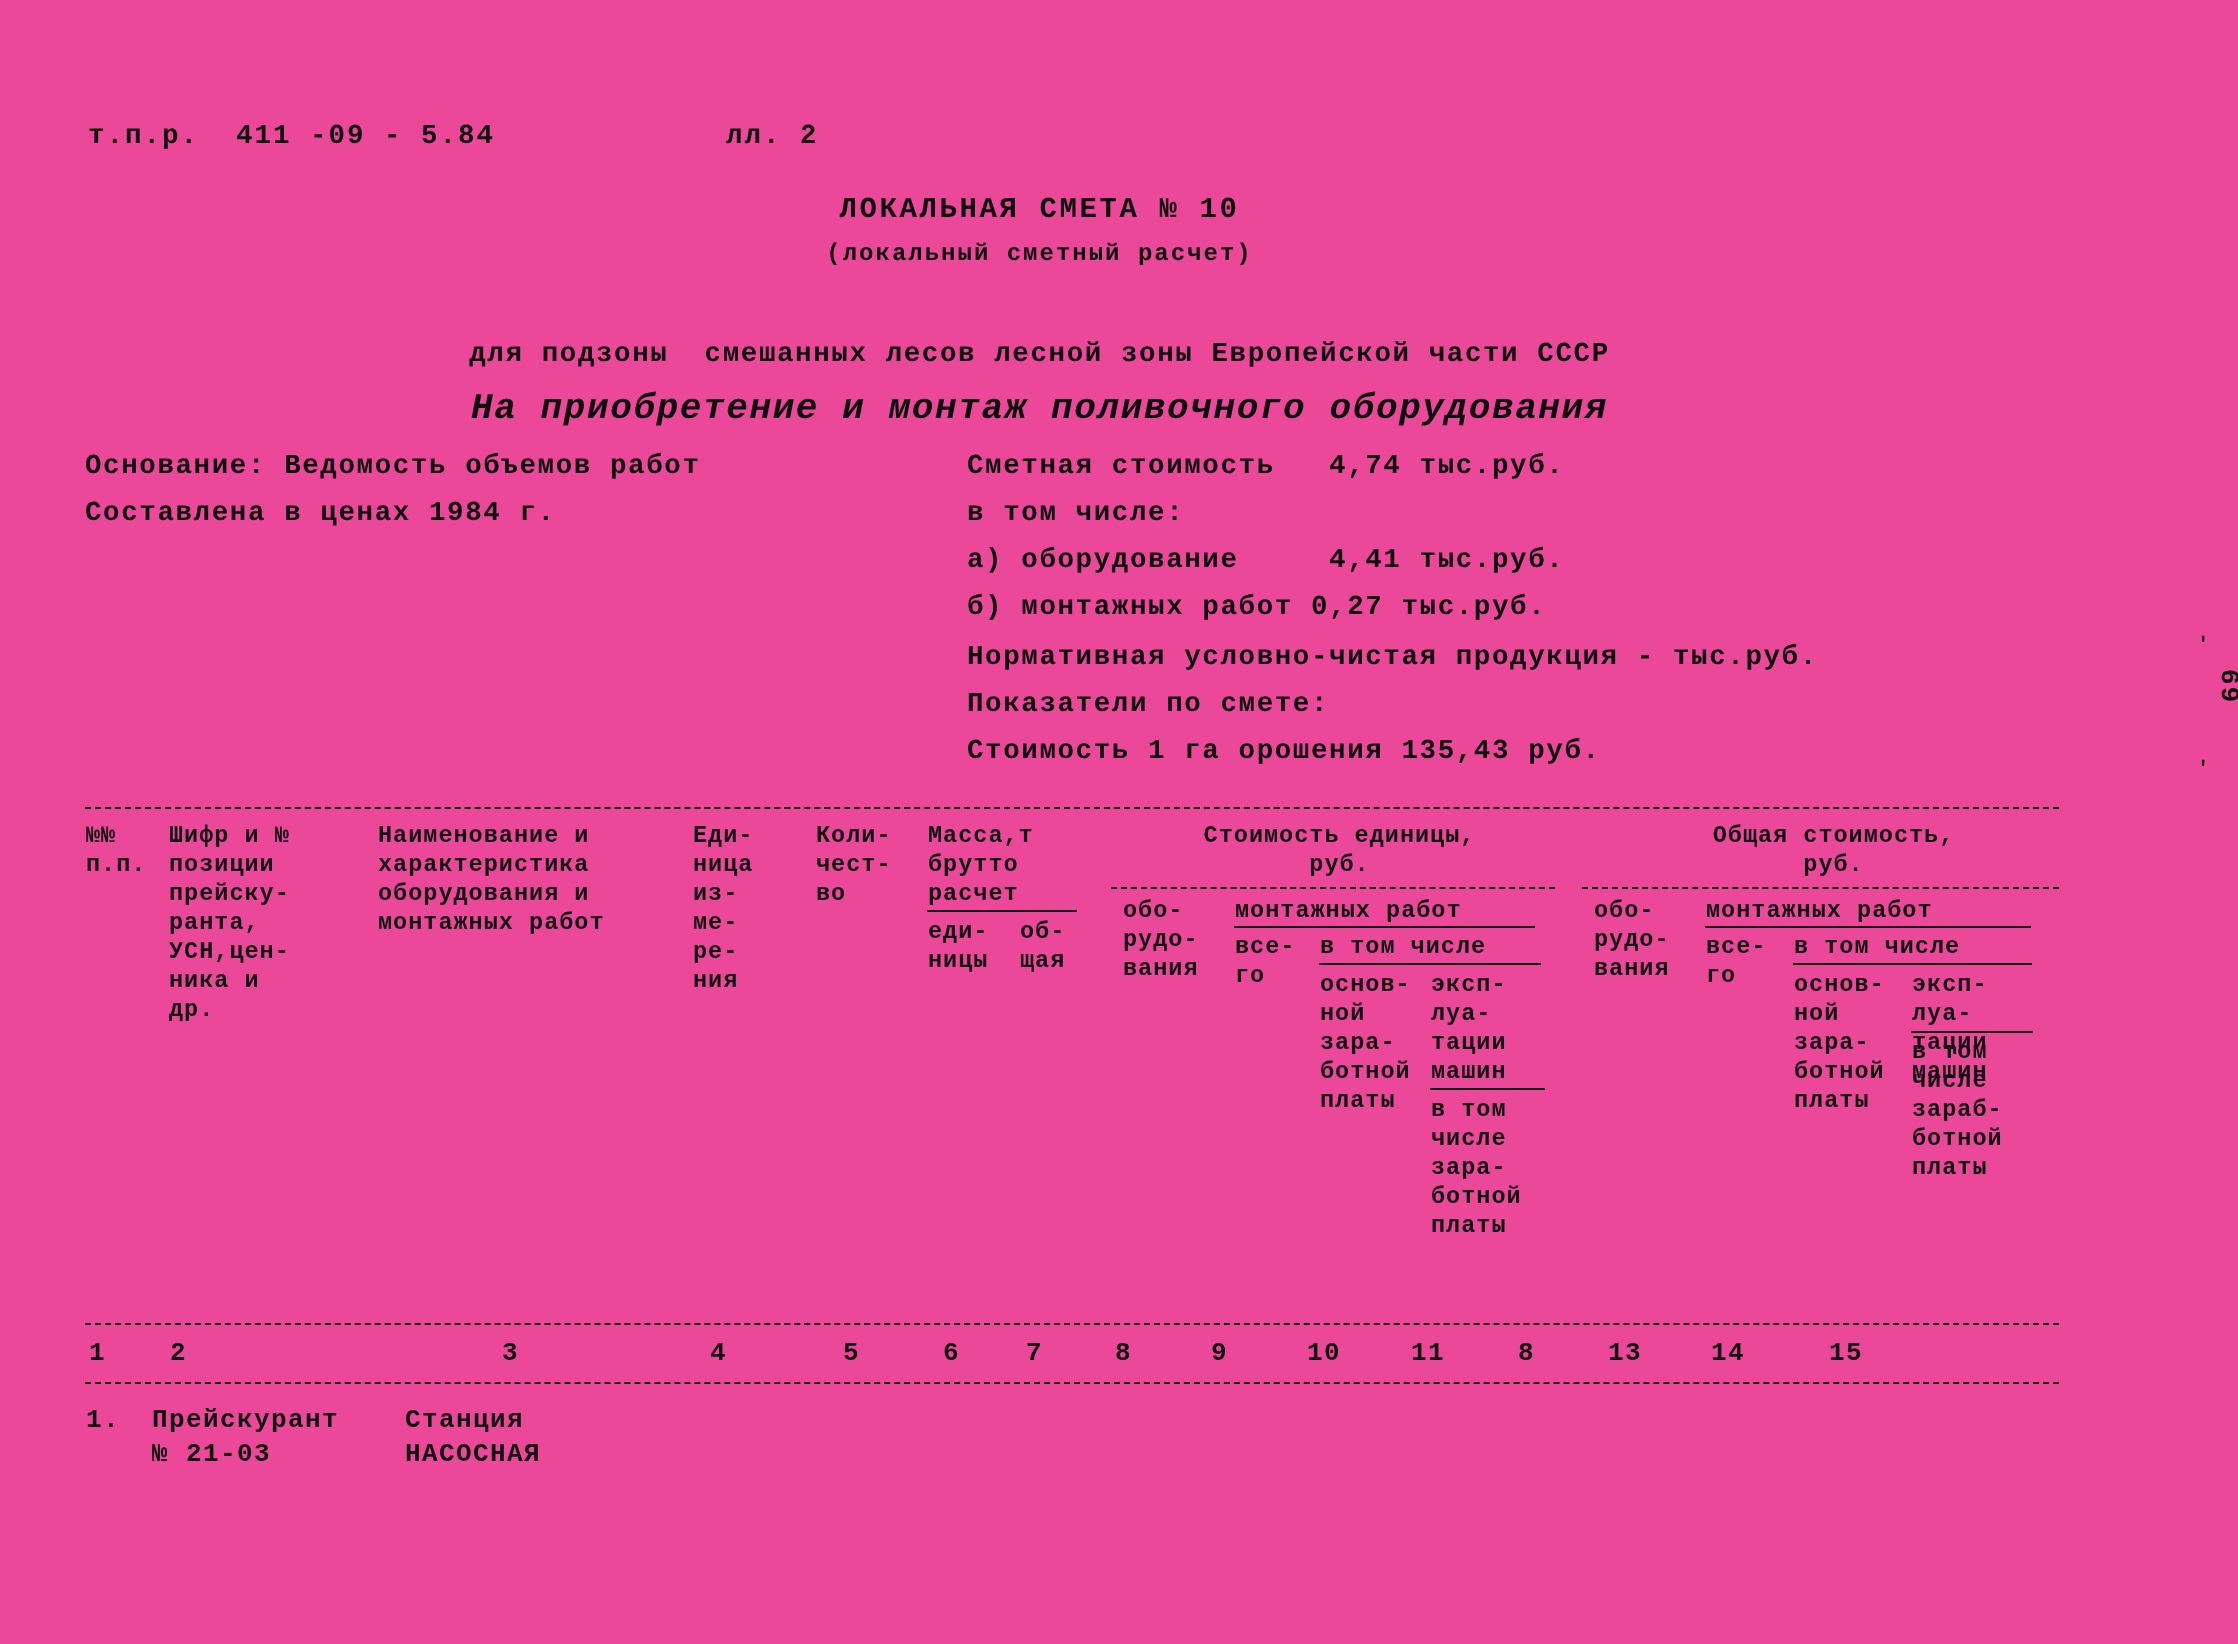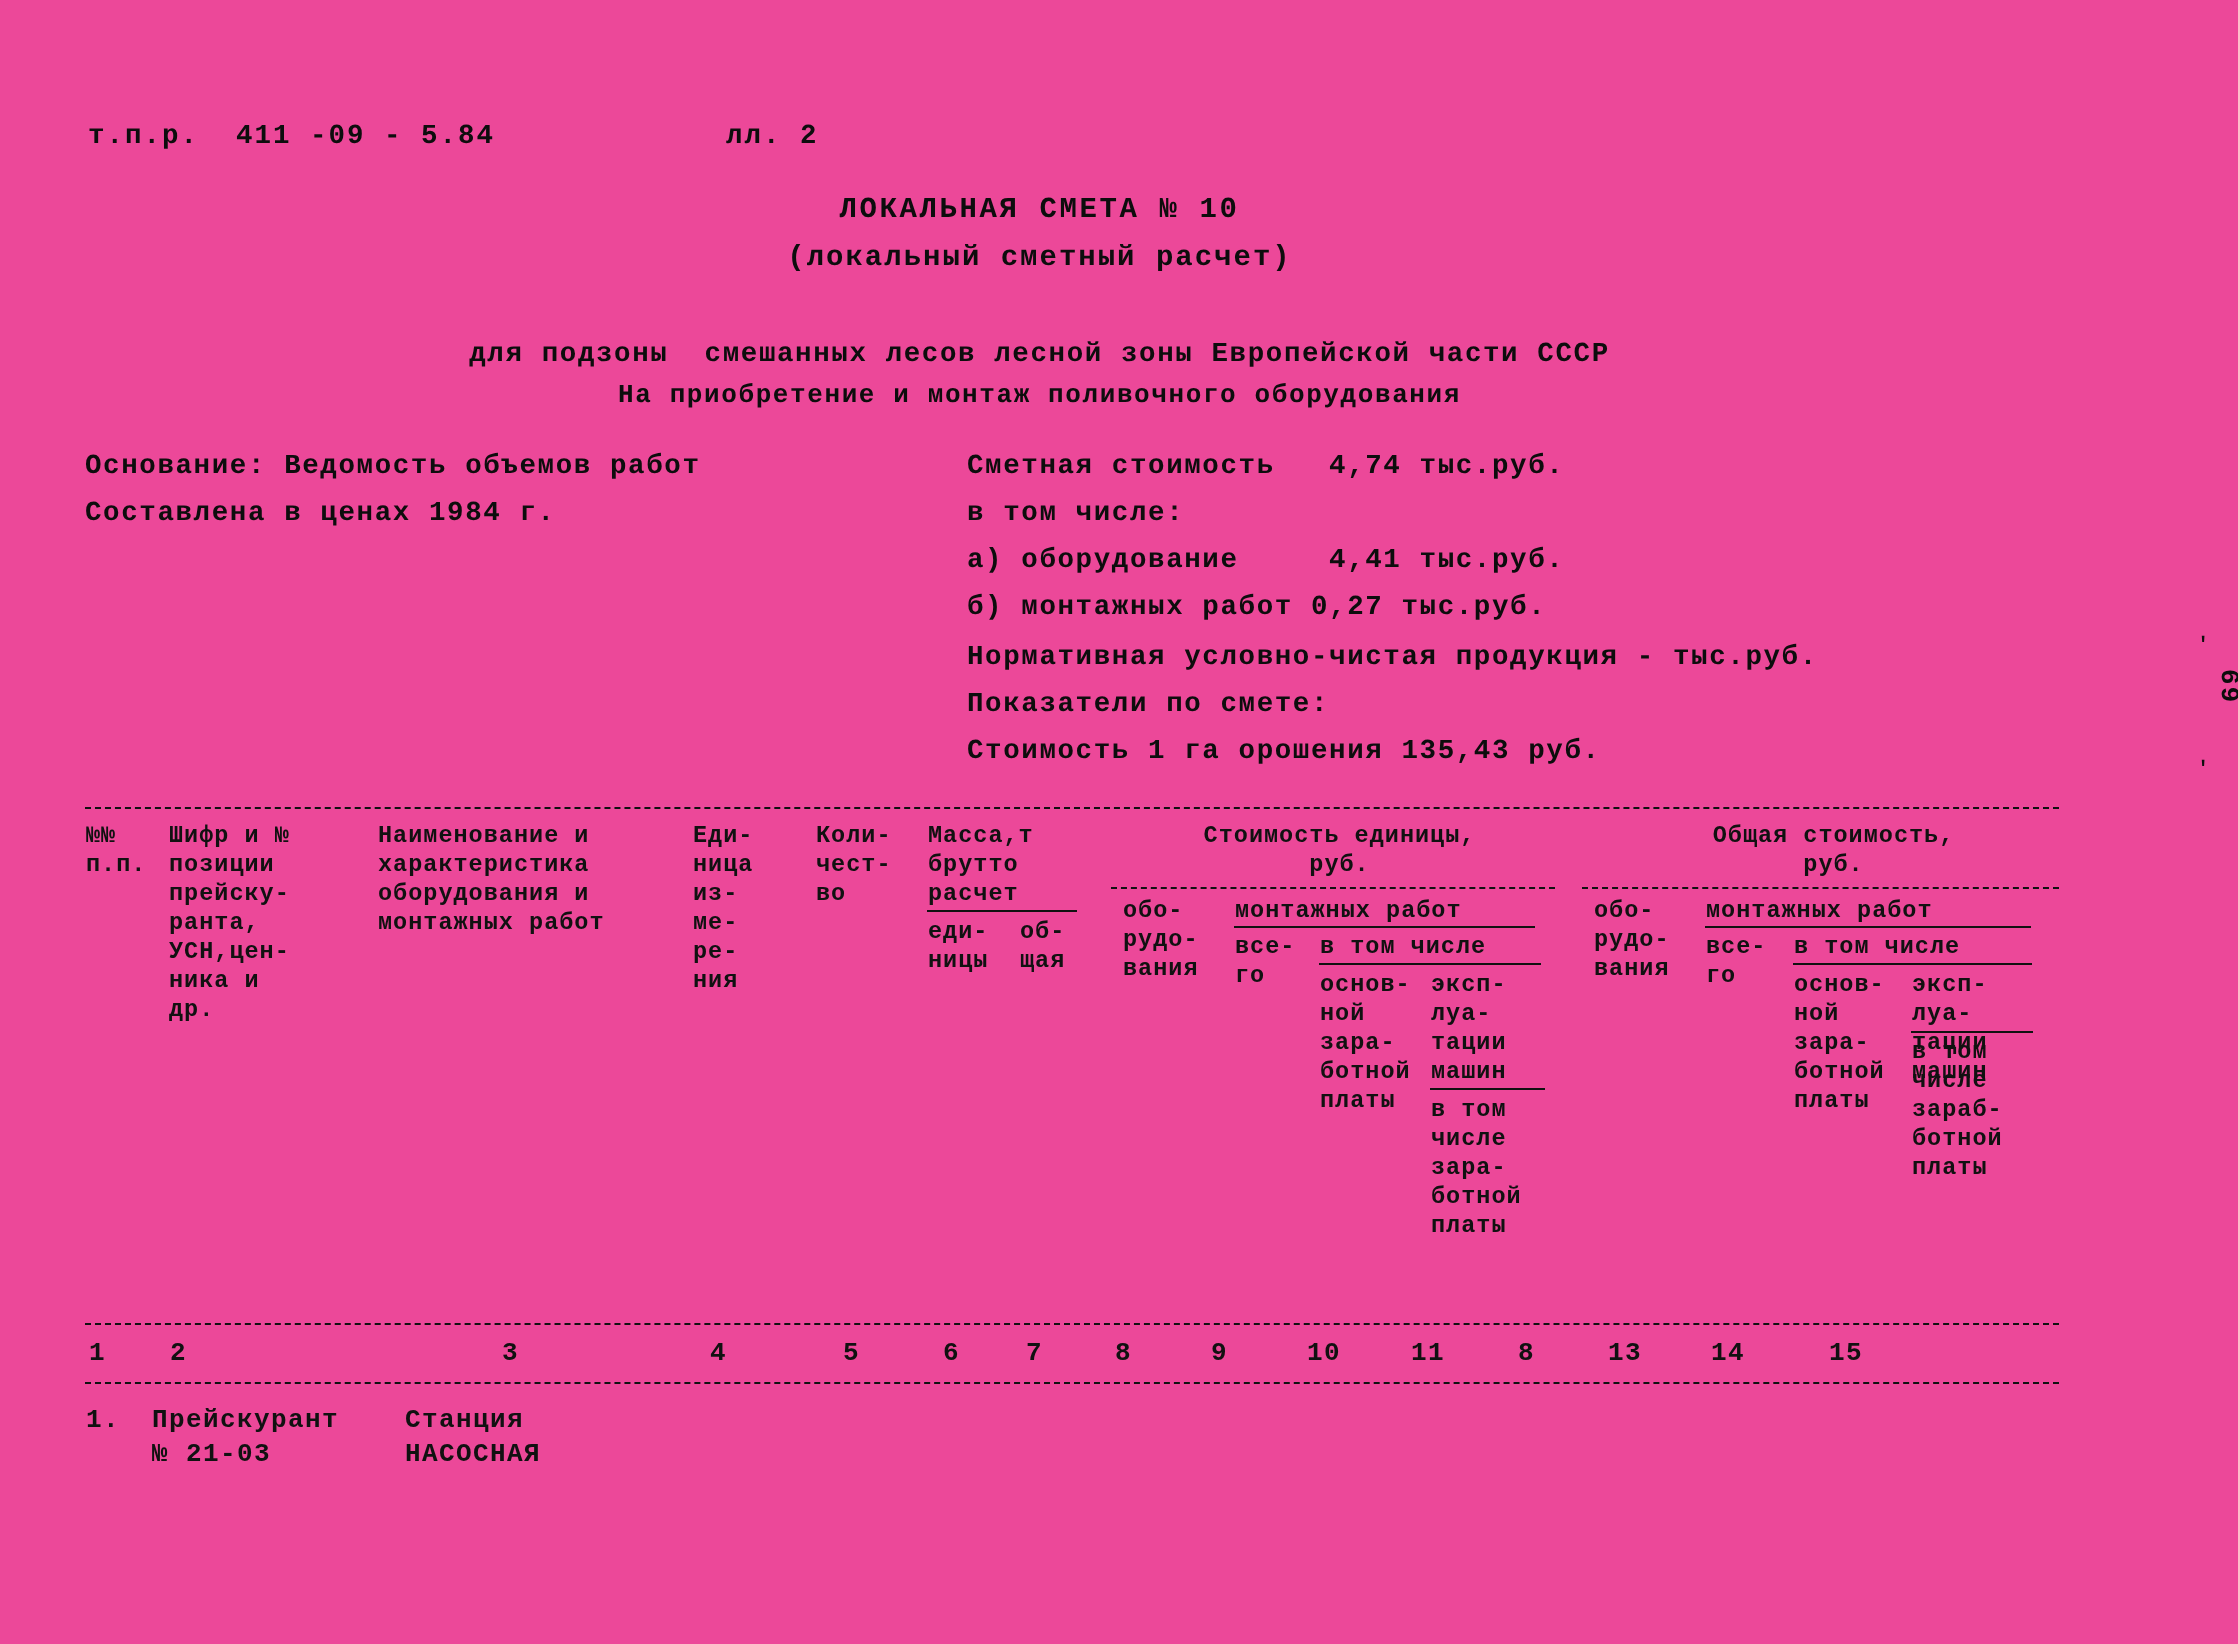--- a/index.html
+++ b/index.html
@@ -27,24 +27,24 @@
   
   #doc-code{left:88px;top:121px;font-size:27.5px;letter-spacing:2px;}
   #sheet-no{left:726px;top:121px;font-size:27.5px;letter-spacing:2px;}
 
   
   .title-line{
     position:absolute;left:0;width:2079px;text-align:center;
     font-size:29px;letter-spacing:2.6px;
   }
   #title-main{top:193px;}
-  #title-sub{top:241px;font-size:29px;letter-spacing:2px;}
+  #title-sub{top:241px;font-size:24px;letter-spacing:2px;}
   #title-desc-1{top:289px;font-size:27.5px;letter-spacing:1.6px;}
   #title-desc-2{top:339px;font-size:27.5px;letter-spacing:1.6px;}
-  #title-desc-3{top:380px;font-size:26px;letter-spacing:1.6px;}
+  #title-desc-3{top:388px;font-size:36px;letter-spacing:1.6px;font-style:italic;}
 
   
   .left-info{left:85px;font-size:27.5px;letter-spacing:1.6px;}
   #basis-line{top:451px;}
   #prices-line{top:498px;}
 
   
   .right-info{left:967px;font-size:27.5px;letter-spacing:1.6px;}
   #cost-total{top:451px;}
   #incl-label{top:498px;}

